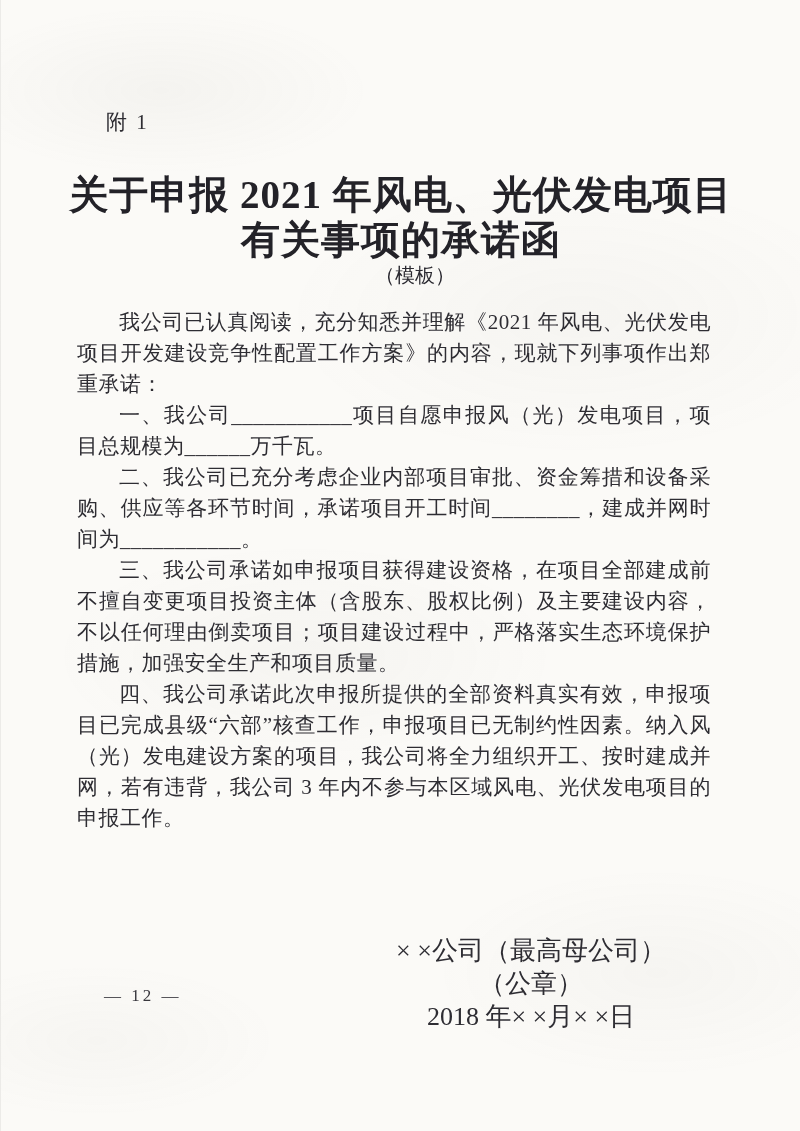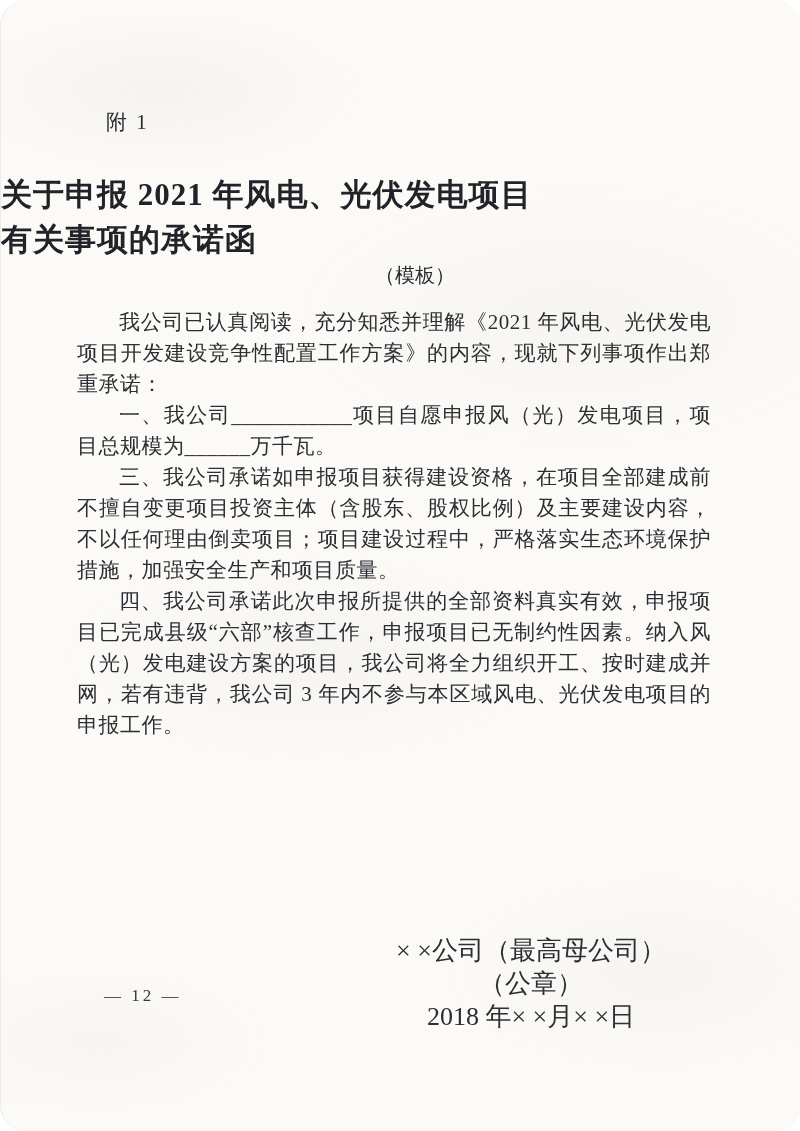--- a/index.html
+++ b/index.html
@@ -15,36 +15,36 @@
       color: #2e2d33;
       font-family: "Liberation Serif", "DejaVu Serif", serif;
       background-color: #fbfaf7;
       background-image:
         radial-gradient(ellipse 300px 120px at 20% 8%,  rgba(120,120,110,0.05), transparent 70%),
         radial-gradient(ellipse 420px 200px at 72% 28%, rgba(120,120,110,0.04), transparent 70%),
         radial-gradient(ellipse 360px 160px at 38% 58%, rgba(120,120,110,0.045), transparent 70%),
         radial-gradient(ellipse 320px 150px at 82% 86%, rgba(120,120,110,0.04), transparent 70%),
         radial-gradient(ellipse 260px 110px at 12% 92%, rgba(120,120,110,0.035), transparent 70%);
       border-left: 1px solid rgba(0,0,0,0.06);
-      border-radius: 26px;
     }
     .attachment {
       position: absolute;
       left: 105px;
       top: 108px;
       font-size: 21px;
       letter-spacing: 2px;
     }
     .title {
       position: absolute;
       left: 0;
       width: 100%;
       top: 172px;
+      text-align: center;
       font-weight: 700;
-      font-size: 31px;
+      font-size: 39px;
       line-height: 45px;
       letter-spacing: 1px;
       color: #232228;
     }
     .subtitle {
       position: absolute;
       left: 14px;
       width: 100%;
       top: 262px;
       text-align: center;
@@ -95,20 +95,21 @@
   <div class="title">
     <div>关于申报 2021 年风电、光伏发电项目</div>
     <div>有关事项的承诺函</div>
   </div>
 
   <div class="subtitle">（模板）</div>
 
   <div class="body">
     <p>我公司已认真阅读，充分知悉并理解《2021 年风电、光伏发电项目开发建设竞争性配置工作方案》的内容，现就下列事项作出郑重承诺：</p>
     <p>一、我公司___________项目自愿申报风（光）发电项目，项目总规模为______万千瓦。</p>
+    <p>二、我公司已充分考虑企业内部项目审批、资金筹措和设备采购、供应等各环节时间，承诺项目开工时间________，建成并网时间为___________。</p>
     <p>三、我公司承诺如申报项目获得建设资格，在项目全部建成前不擅自变更项目投资主体（含股东、股权比例）及主要建设内容，不以任何理由倒卖项目；项目建设过程中，严格落实生态环境保护措施，加强安全生产和项目质量。</p>
     <p>四、我公司承诺此次申报所提供的全部资料真实有效，申报项目已完成县级“六部”核查工作，申报项目已无制约性因素。纳入风（光）发电建设方案的项目，我公司将全力组织开工、按时建成并网，若有违背，我公司 3 年内不参与本区域风电、光伏发电项目的申报工作。</p>
   </div>
 
   <div class="signature">
     <div>× ×公司（最高母公司）</div>
     <div>（公章）</div>
     <div>2018 年× ×月× ×日</div>
   </div>
 

